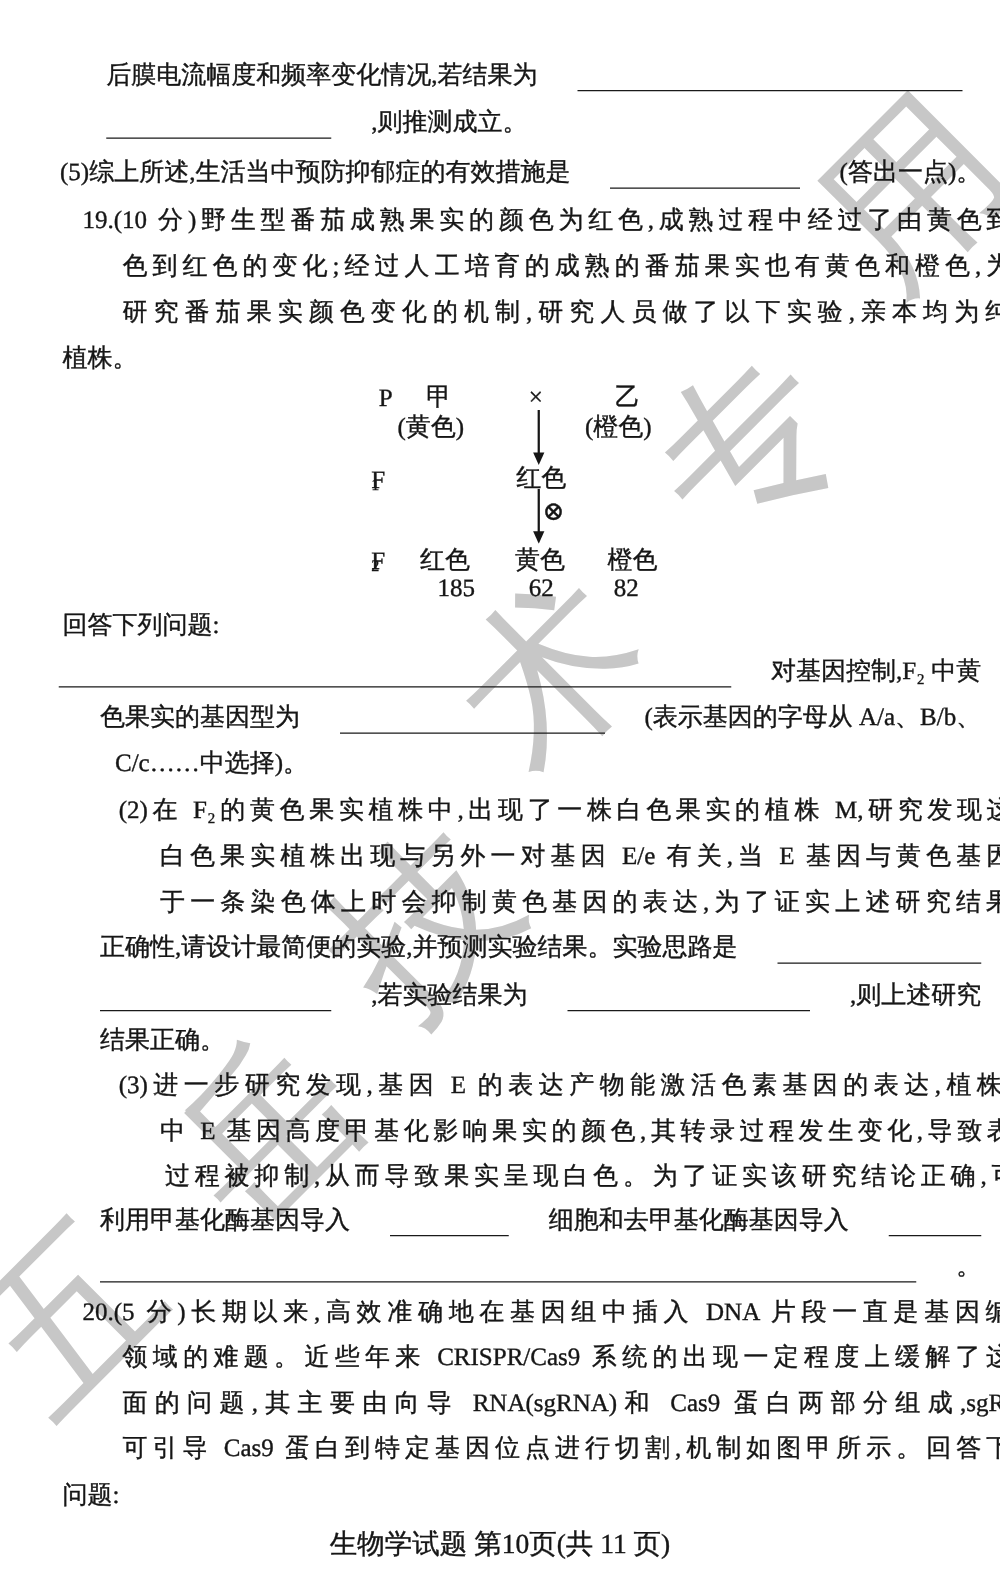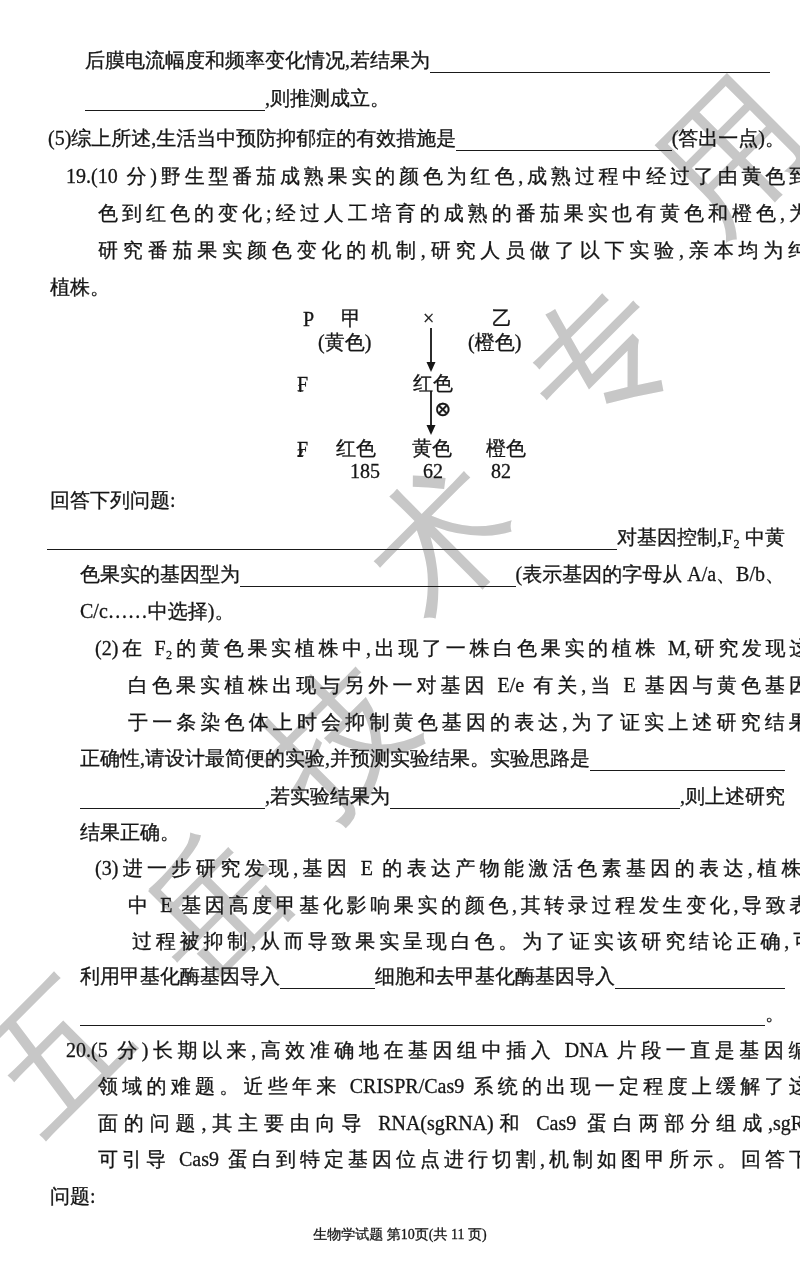--- a/index.html
+++ b/index.html
@@ -4,40 +4,40 @@
 <style>
   html,body{margin:0;padding:0;background:#ffffff;}
   .page{
     position:relative;width:800px;height:1266px;overflow:hidden;background:#ffffff;
     font-family:"Liberation Serif","DejaVu Serif",serif;
     color:#161616;font-size:20px;line-height:26px;
     -webkit-text-stroke:0.3px #161616;
   }
   .line{position:absolute;white-space:nowrap;}
   .just{text-align:justify;text-align-last:justify;text-justify:inter-character;white-space:normal;margin-left:48px;}
-  .flexline{display:flex;align-items:baseline;}
+  .flexline{display:flex;align-items:baseline;gap:32px;}
   .flexline .t{flex:none;white-space:pre;}
   .blank{
     display:inline-block;flex:none;height:17px;border-bottom:1.6px solid #1a1a1a;
     align-self:flex-end;position:relative;top:0;
   }
   .blank.fill{flex:1 1 auto;}
   .wm{position:absolute;inset:0;z-index:0;}
   .wmc{
     position:absolute;font-size:140px;line-height:140px;color:#c7c7c7;
     -webkit-text-stroke:0;transform:rotate(-45deg);
     font-family:"Liberation Serif","DejaVu Serif",serif;
   }
   .content{position:absolute;inset:0;z-index:1;}
   .diagram{position:absolute;left:0;top:0;width:800px;height:0;}
   .diagram span{position:absolute;white-space:nowrap;}
   .subnum{font-size:13px;position:relative;top:4px;-webkit-text-stroke:0.2px #161616;}
   .otimes{background:#ffffff;padding:0 1px;}
   .arrow{position:absolute;}
-  .footer{position:absolute;left:0;top:1222px;width:800px;text-align:center;font-size:14px;}
+  .footer{position:absolute;left:0;top:1222px;width:800px;text-align:center;font-size:22px;}
 </style>
 </head>
 <body>
 
 <div class="page">
 
   <div class="wm">
     <span class="wmc" style="left:-15px;top:985px">五</span>
     <span class="wmc" style="left:145px;top:835px">岳</span>
     <span class="wmc" style="left:270px;top:670px">技</span>
@@ -108,21 +108,21 @@
 
     <div class="line flexline" style="left:47px;top:524px;width:738px">
       <span class="blank fill"></span>
       <span class="t">对基因控制,F₂ 中黄</span>
     </div>
     <div class="line flexline" style="left:80px;top:561px;width:705px">
       <span class="t">色果实的基因型为</span>
       <span class="blank fill"></span>
       <span class="t">(表示基因的字母从 A/a、B/b、</span>
     </div>
-    <div class="line" style="left:80px;top:598px">C/c……中选择)。</div>
+    <div class="line" style="left:92px;top:598px">C/c……中选择)。</div>
 
     <div class="line just" style="left:47px;top:635px;width:738px">(2)在 F₂的黄色果实植株中,出现了一株白色果实的植株 M,研究发现这株</div>
     <div class="line just" style="left:80px;top:672px;width:705px">白色果实植株出现与另外一对基因 E/e 有关,当 E 基因与黄色基因位</div>
     <div class="line just" style="left:80px;top:709px;width:705px">于一条染色体上时会抑制黄色基因的表达,为了证实上述研究结果的</div>
     <div class="line flexline" style="left:80px;top:745px;width:705px">
       <span class="t">正确性,请设计最简便的实验,并预测实验结果。实验思路是</span>
       <span class="blank fill"></span>
     </div>
     <div class="line flexline" style="left:80px;top:783px;width:705px">
       <span class="blank" style="width:185px"></span>

